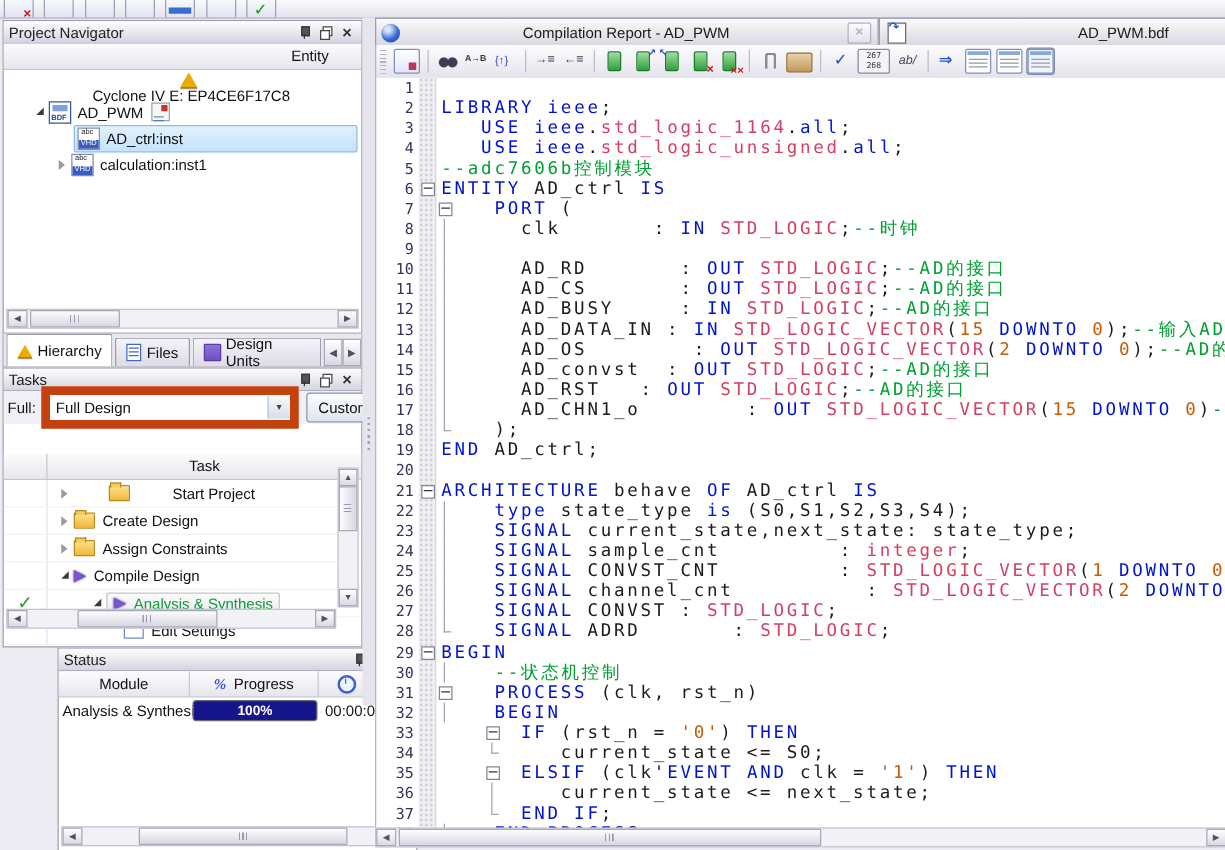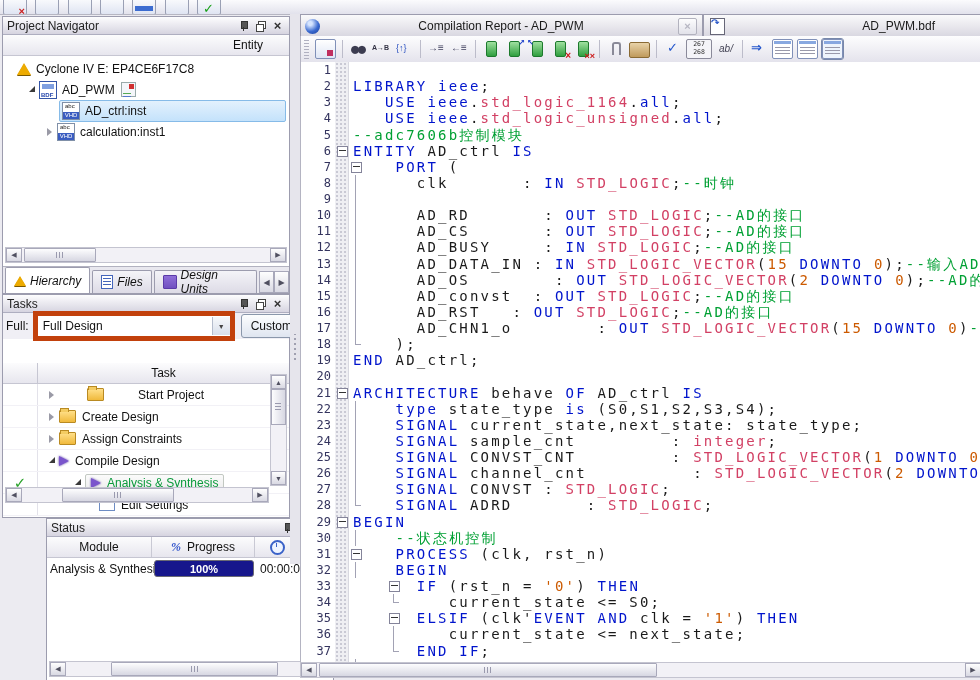--- a/index.html
+++ b/index.html
@@ -67,33 +67,33 @@
   .vhd-icon{border:1px solid #8090a8;background:#fff;}
   .vhd-icon::before{content:"abc";position:absolute;left:2px;top:0;font-size:6px;color:#222;}
   .vhd-icon::after{content:"VHD";position:absolute;left:0;right:0;bottom:0;height:7px;background:#3a5cc0;color:#fff;font-size:6px;text-align:center;line-height:7px;}
   .pwm-flag{position:relative;width:13px;height:13px;margin-left:6px;border:1px solid #9aa;background:#f4f6fa;}
   .pwm-flag::after{content:"";position:absolute;right:1px;top:1px;width:5px;height:5px;background:#d03030;}
   .pwm-flag::before{content:"";position:absolute;left:1px;bottom:2px;width:8px;height:1px;background:#55aa55;box-shadow:0 3px 0 #5577cc;}
   .sel-blue{background:linear-gradient(#e3f1fd,#c4e2fb);border:1px solid #86bbe8;border-radius:2px;}
 
   .nav-tabs{position:absolute;left:0;right:0;bottom:0;height:26px;background:#e9e8ef;border-top:1px solid #b2b2c0;display:flex;align-items:flex-end;padding-left:2px;}
   .ntab{height:22px;display:flex;align-items:center;padding:0 8px;border:1px solid #9c9cae;border-bottom:none;
-    background:linear-gradient(#f4f4f8,#dddbe6);margin-right:2px;border-radius:2px 2px 0 0;font-size:12px;font-style:italic;}
+    background:linear-gradient(#f4f4f8,#dddbe6);margin-right:2px;border-radius:2px 2px 0 0;font-size:12px;}
   .ntab.active{background:#fff;height:25px;}
   .tab-doc{width:10px;height:12px;border:1px solid #4466bb;background:#fff;margin-right:4px;position:relative;}
   .tab-doc::after{content:"";position:absolute;left:1px;top:2px;right:1px;height:1px;background:#4466bb;box-shadow:0 3px 0 #4466bb,0 6px 0 #4466bb;}
   .tab-du{width:12px;height:12px;margin-right:4px;background:
      linear-gradient(#8f6fd8,#6f4fc0);border:1px solid #5a3aa8;border-radius:1px;}
   .warn-tri.small{border-left-width:6px;border-right-width:6px;border-bottom-width:10px;margin-right:4px;}
   .tab-scroll{margin-left:auto;display:flex;}
   .tab-scroll .sb-btn{width:13px;height:20px;font-size:8px;}
 
   
   .flow-row{display:flex;align-items:center;height:26px;padding:0 3px;background:#f0eff5;}
-  .combo{flex:none;width:192px;height:20px;border:5px solid #c2410c;background:#fff;display:flex;align-items:center;margin-left:4px;}
+  .combo{flex:none;width:192px;height:20px;border:7px solid #c2410c;background:#fff;display:flex;align-items:center;margin-left:4px;}
   .combo .val{flex:1;padding-left:5px;}
   .combo .drop{width:17px;height:18px;background:linear-gradient(#f6f8fb,#d8dfeb);border-left:1px solid #b4bccc;
     display:flex;align-items:center;justify-content:center;font-size:7px;color:#444;}
   .btn{height:22px;border:1px solid #8a97ab;border-radius:3px;background:linear-gradient(#fcfdfe,#dfe5f0);
     padding:0 9px;display:flex;align-items:center;margin-left:6px;font-size:12px;}
   .task-row{position:relative;height:21px;display:flex;align-items:center;border-bottom:1px solid #f2f1f6;white-space:nowrap;}
   .task-status{position:absolute;left:0;top:0;bottom:0;width:34px;border-right:1px solid #e3e2ea;display:flex;align-items:center;justify-content:center;}
   .folder{position:relative;width:15px;height:11px;background:linear-gradient(#ffe08a,#f0b93c);border:1px solid #b98a22;border-radius:1px;margin-right:6px;}
   .folder::before{content:"";position:absolute;left:0;top:-3px;width:7px;height:3px;background:#f4cc62;border:1px solid #b98a22;border-bottom:none;}
   .play{width:0;height:0;border-left:10px solid #7a55cc;border-top:5px solid transparent;border-bottom:5px solid transparent;margin-right:6px;filter:drop-shadow(0 0 1px #4e2fa0);}
@@ -202,21 +202,21 @@
           <span class="i-float"></span>
         </span>
       <span class="pbtn">
           <span class="i-close">×</span>
         </span>
     </div>
     <div class="hdr" style="height:20px;display:flex;align-items:center;justify-content:flex-end;padding-right:26px;">
       <span>Entity</span>
     </div>
     <div style="position:absolute;top:41px;left:0;right:0;">
-      <div class="tree-row" style="padding-left:14px;">
+      <div class="tree-row" style="padding-left:14px;flex-direction:column;">
         <span class="warn-tri"></span>
         <span>Cyclone IV E: EP4CE6F17C8</span>
       </div>
       <div class="tree-row" style="padding-left:26px;">
         <span class="arr-exp"></span>
         <span class="ficon bdf-icon"></span>
         <span>AD_PWM</span>
         <span class="pwm-flag"></span>
       </div>
       <div class="tree-row" style="padding-left:56px;">

